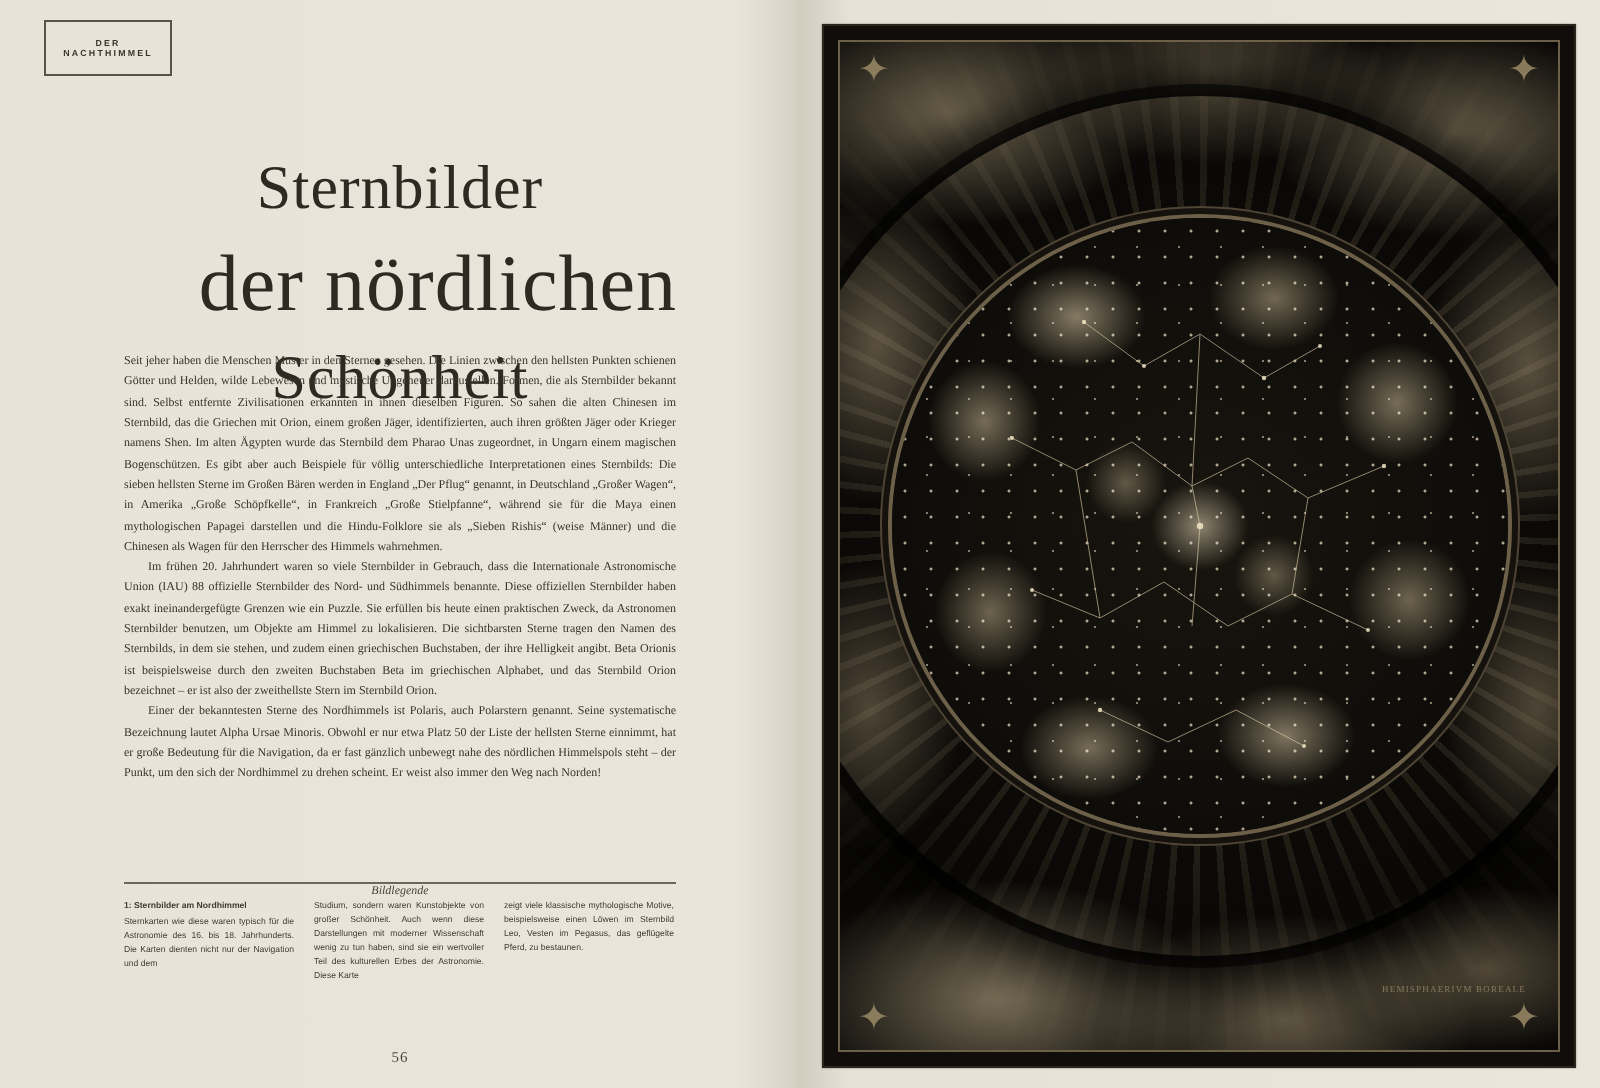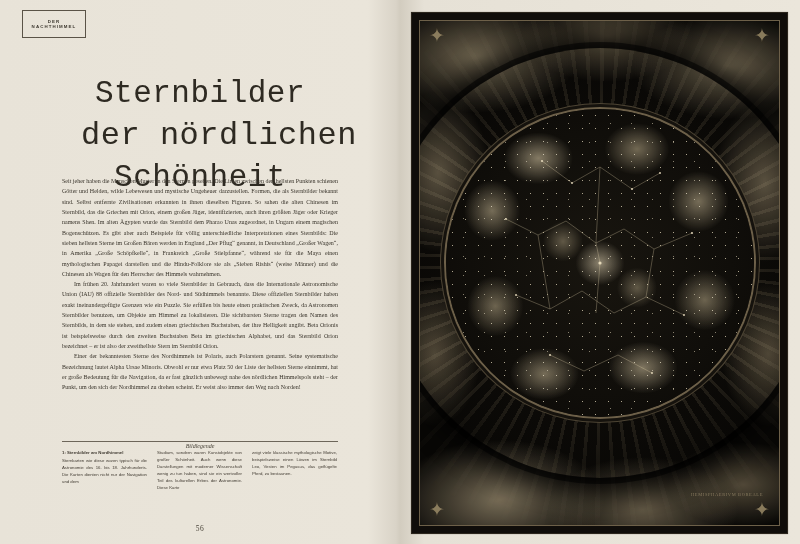--- a/index.html
+++ b/index.html
@@ -44,31 +44,31 @@
     color: #3b362d;
     text-transform: uppercase;
     font-weight: 700;
   }
   .title {
     position: absolute;
     left: 0; top: 52px;
     width: 400px;
     text-align: center;
     color: #2e2a22;
-    font-family: Liberation Mono, monospace;
+    font-family: Liberation Serif, serif;
   }
   .title .l {
     display: block;
     font-size: 30px;
     letter-spacing: 0.5px;
     line-height: 1.33;
     font-weight: 400;
   }
   .title .l1 { font-size: 31px; }
-  .title .l2 { font-size: 32px; padding-left: 38px; }
+  .title .l2 { font-size: 40px; padding-left: 38px; }
   .title .l3 { font-size: 31px; }
 
   .body-col {
     position: absolute;
     left: 62px;
     top: 176px;
     width: 276px;
     text-align: justify;
     color: #39342b;
     font-family: "Liberation Serif", serif;

